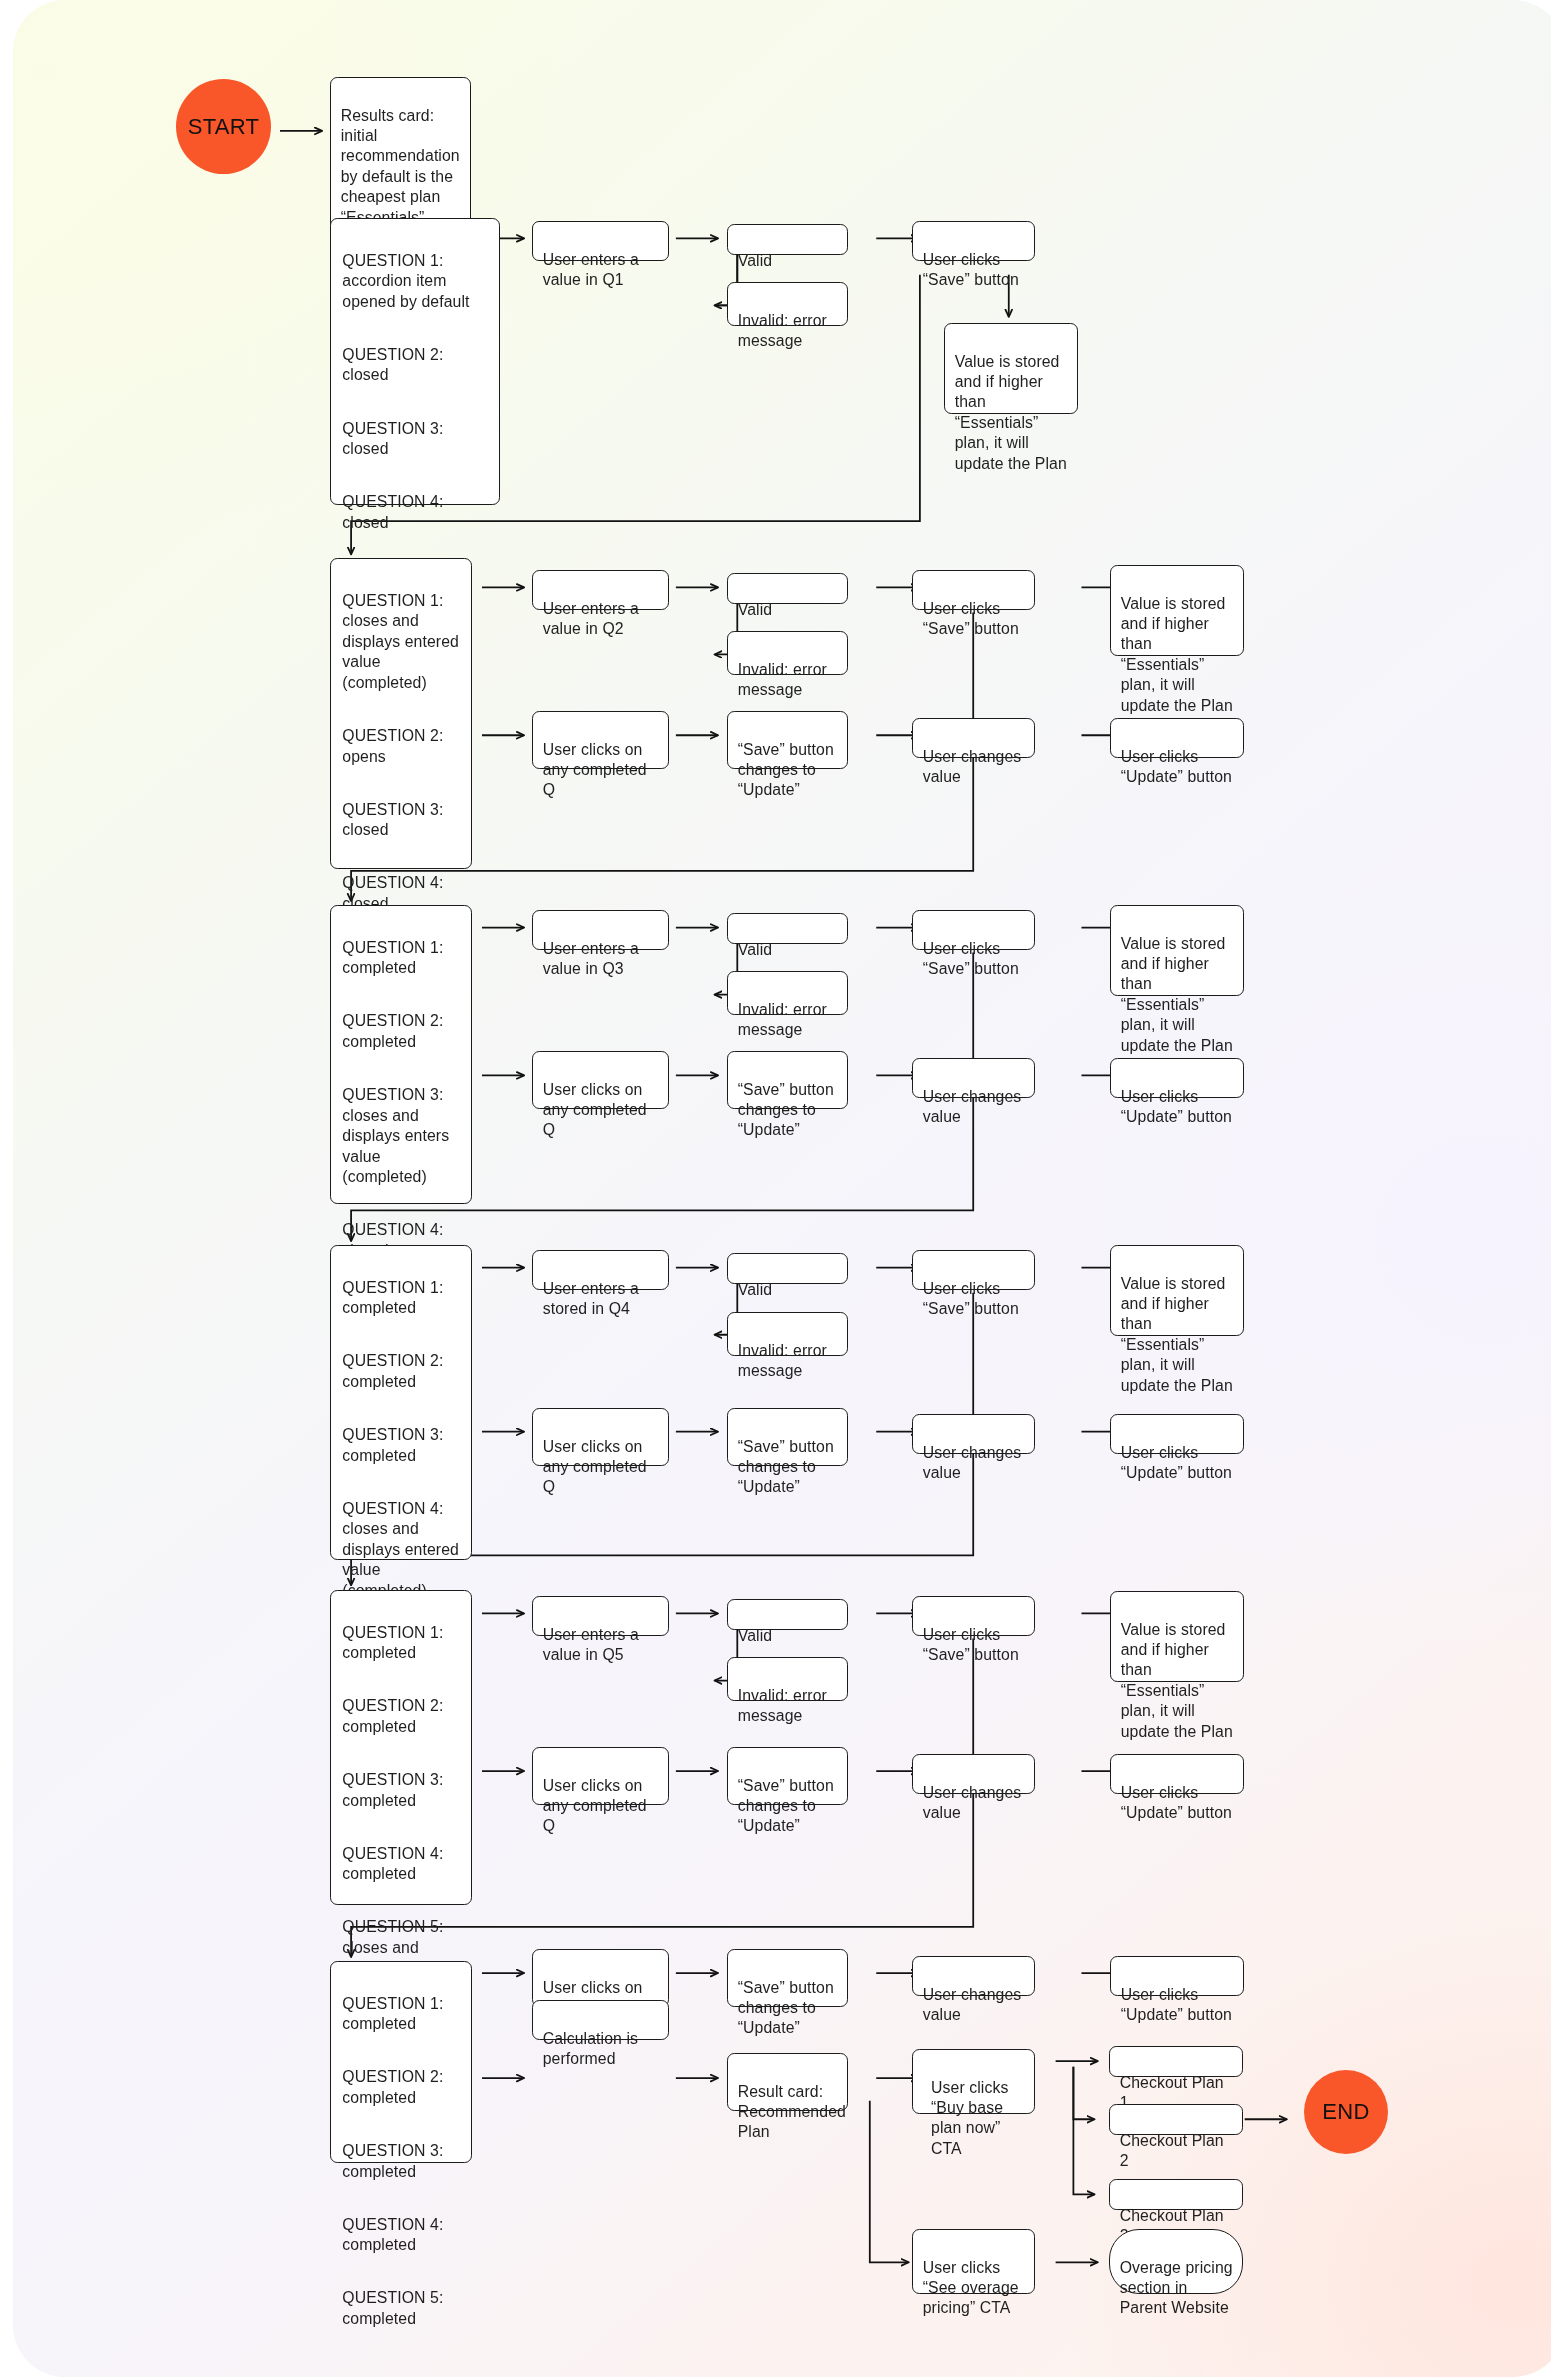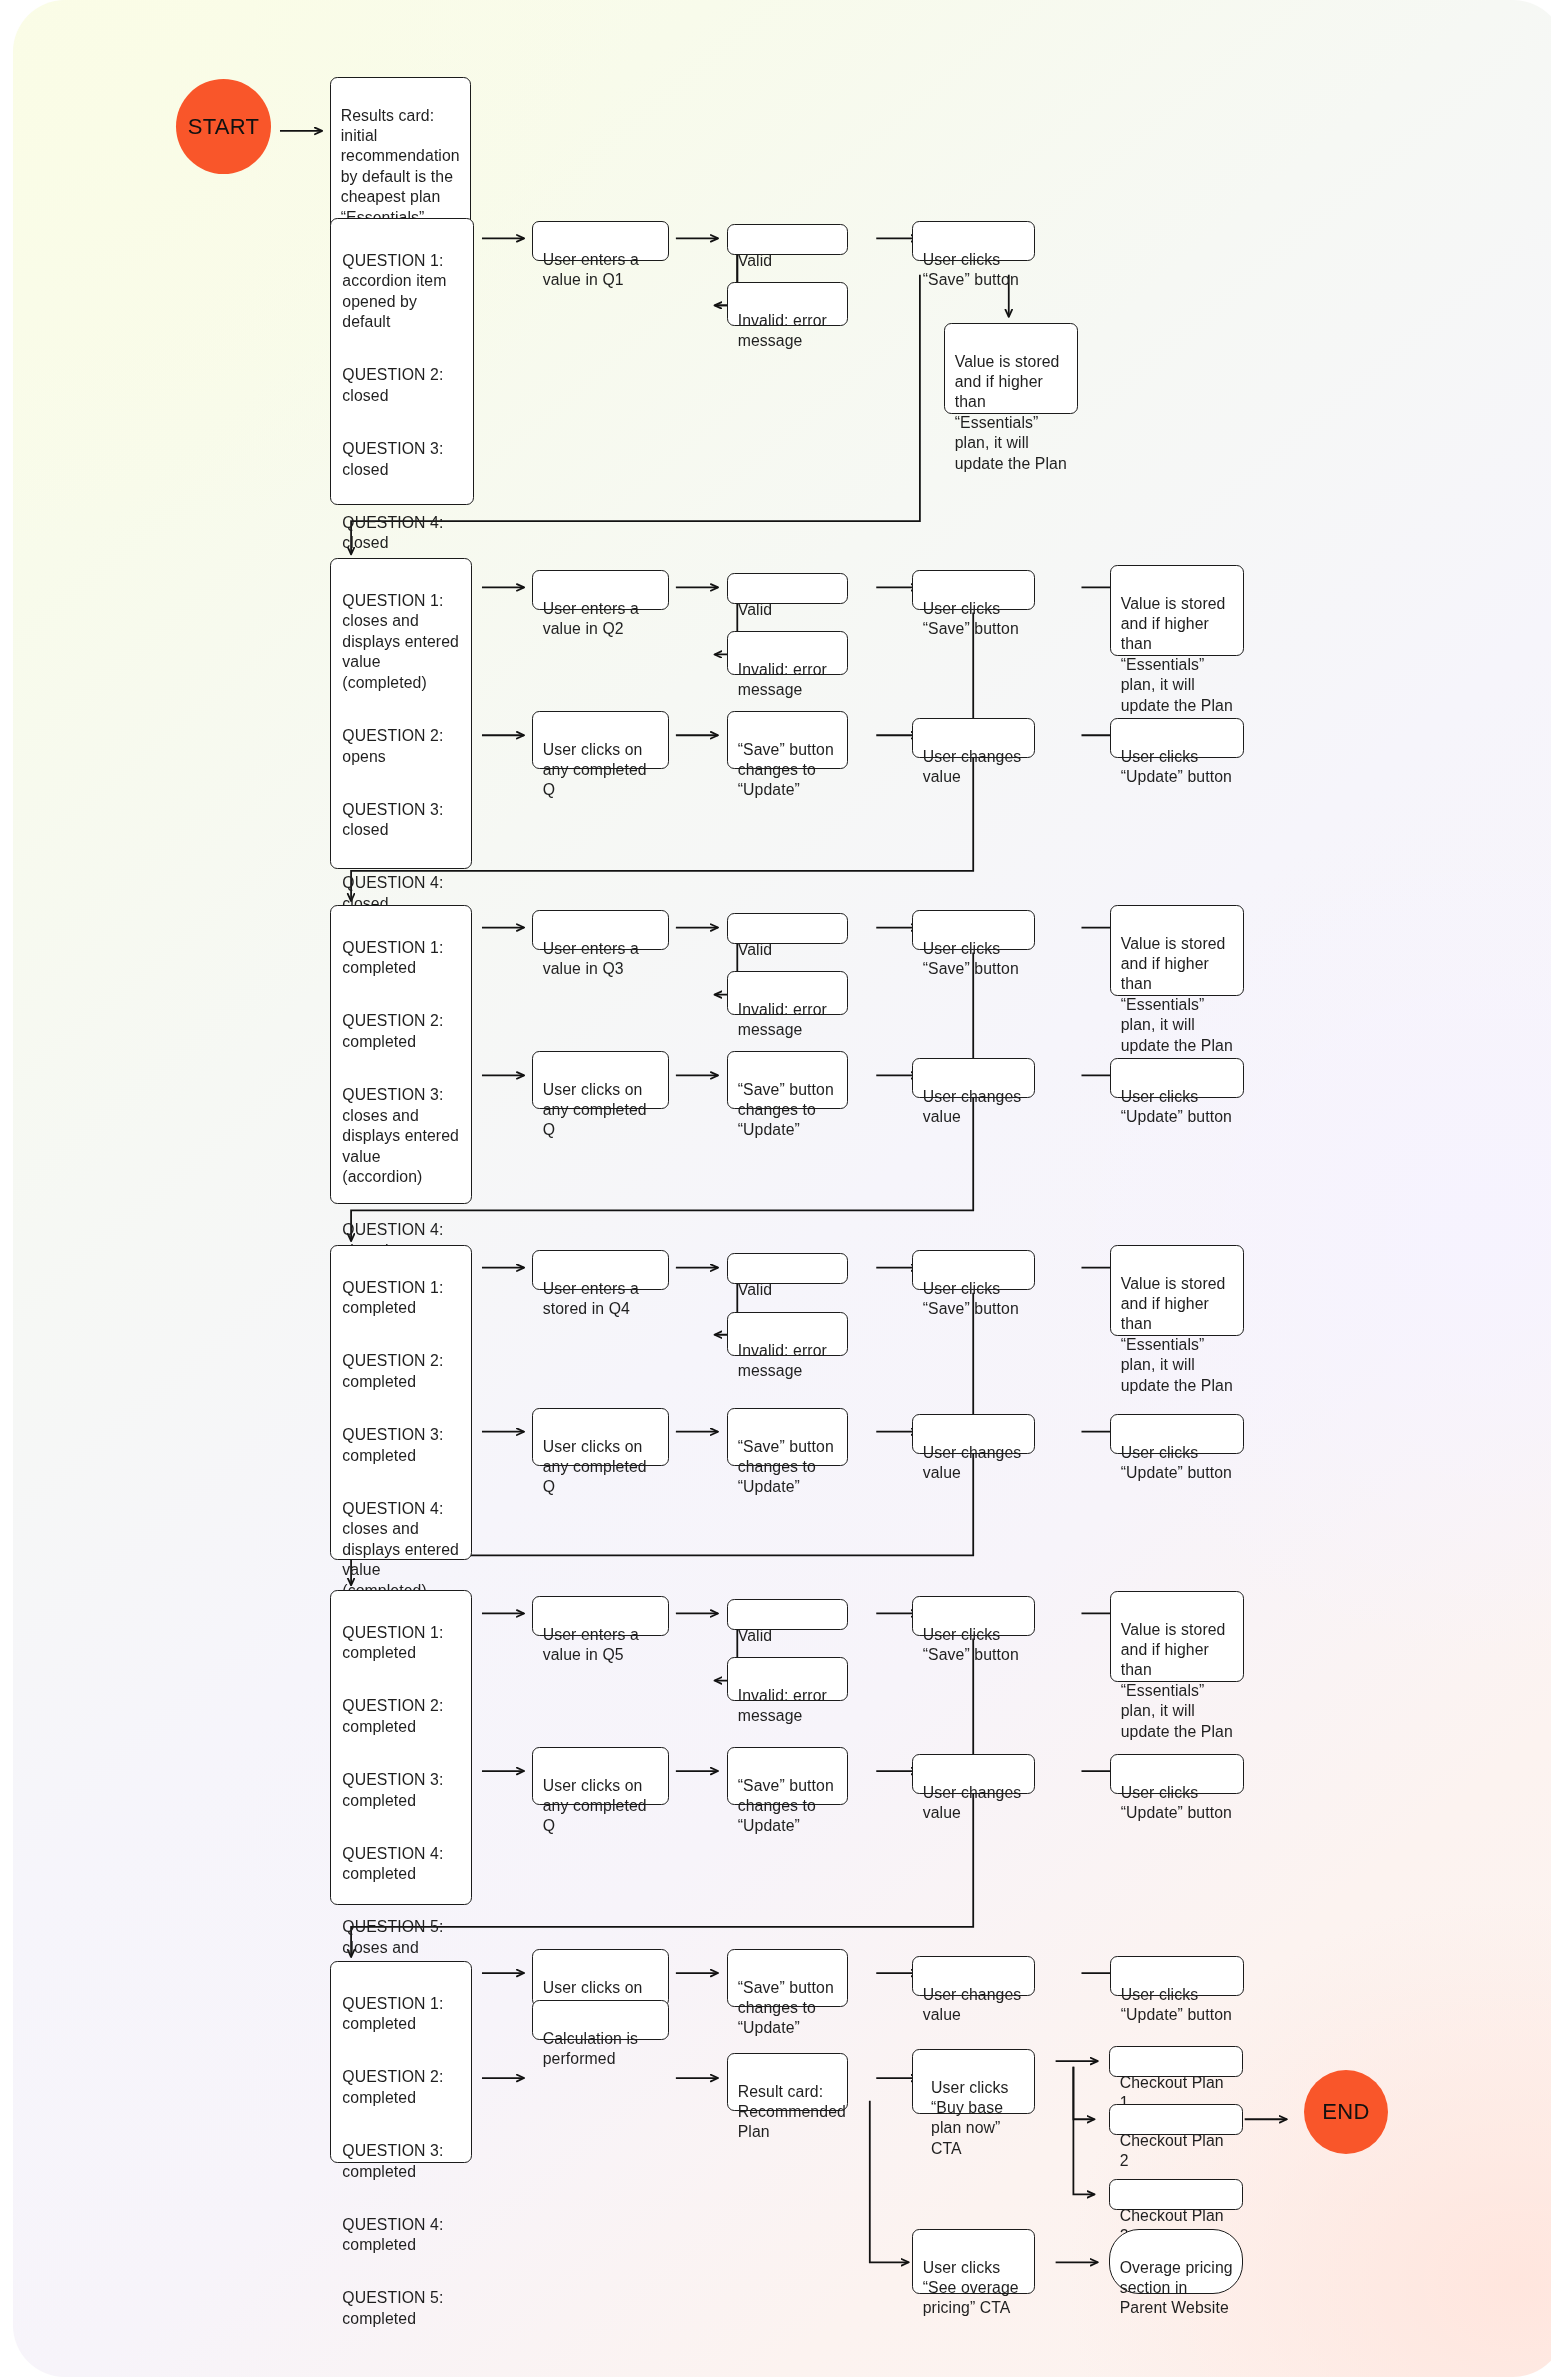--- a/index.html
+++ b/index.html
@@ -142,21 +142,21 @@
   </svg>
 
   <div class="terminator" style="left:163px;top:79px;width:95px;height:95px;">
     <span>START</span>
   </div>
 
   <div class="node" style="left:317px;top:77px;width:141px;min-height:129px;">
     <span>Results card: initial recommendation by default is the cheapest plan “Essentials”</span>
   </div>
 
-  <div class="node qlist" style="left:317px;top:218px;width:144px;height:287px;">
+  <div class="node qlist" style="left:317px;top:218px;width:170px;height:287px;">
     <div class="qline">QUESTION 1: accordion item opened by default</div>
     <div class="qline">QUESTION 2: closed</div>
     <div class="qline">QUESTION 3: closed</div>
     <div class="qline">QUESTION 4: closed</div>
     <div class="qline">QUESTION 5: closed</div>
   </div>
   <div class="node" style="left:519px;top:221px;width:137px;height:40px;border-radius:7px;">
     <span>User enters a value in Q1</span>
   </div>
   <div class="node" style="left:714px;top:224px;width:121px;height:31px;padding-top:5.7px;">
@@ -203,21 +203,21 @@
   <div class="node" style="left:899px;top:718px;width:123px;height:40px;">
     <span>User changes value</span>
   </div>
   <div class="node" style="left:1097px;top:718px;width:134px;height:40px;">
     <span>User clicks “Update” button</span>
   </div>
 
   <div class="node qlist" style="left:317px;top:905px;width:142px;height:299px;">
     <div class="qline">QUESTION 1: completed</div>
     <div class="qline">QUESTION 2: completed</div>
-    <div class="qline">QUESTION 3: closes and displays entered value (accordion)</div>
+    <div class="qline">QUESTION 3: closes and displays enters value (completed)</div>
     <div class="qline">QUESTION 4: closed</div>
     <div class="qline">QUESTION 5: closed</div>
   </div>
   <div class="node" style="left:519px;top:910px;width:137px;height:40px;">
     <span>User enters a value in Q3</span>
   </div>
   <div class="node" style="left:714px;top:913px;width:121px;height:31px;padding-top:5.7px;">
     <span>Valid</span>
   </div>
   <div class="node" style="left:714px;top:971px;width:121px;height:44px;">

